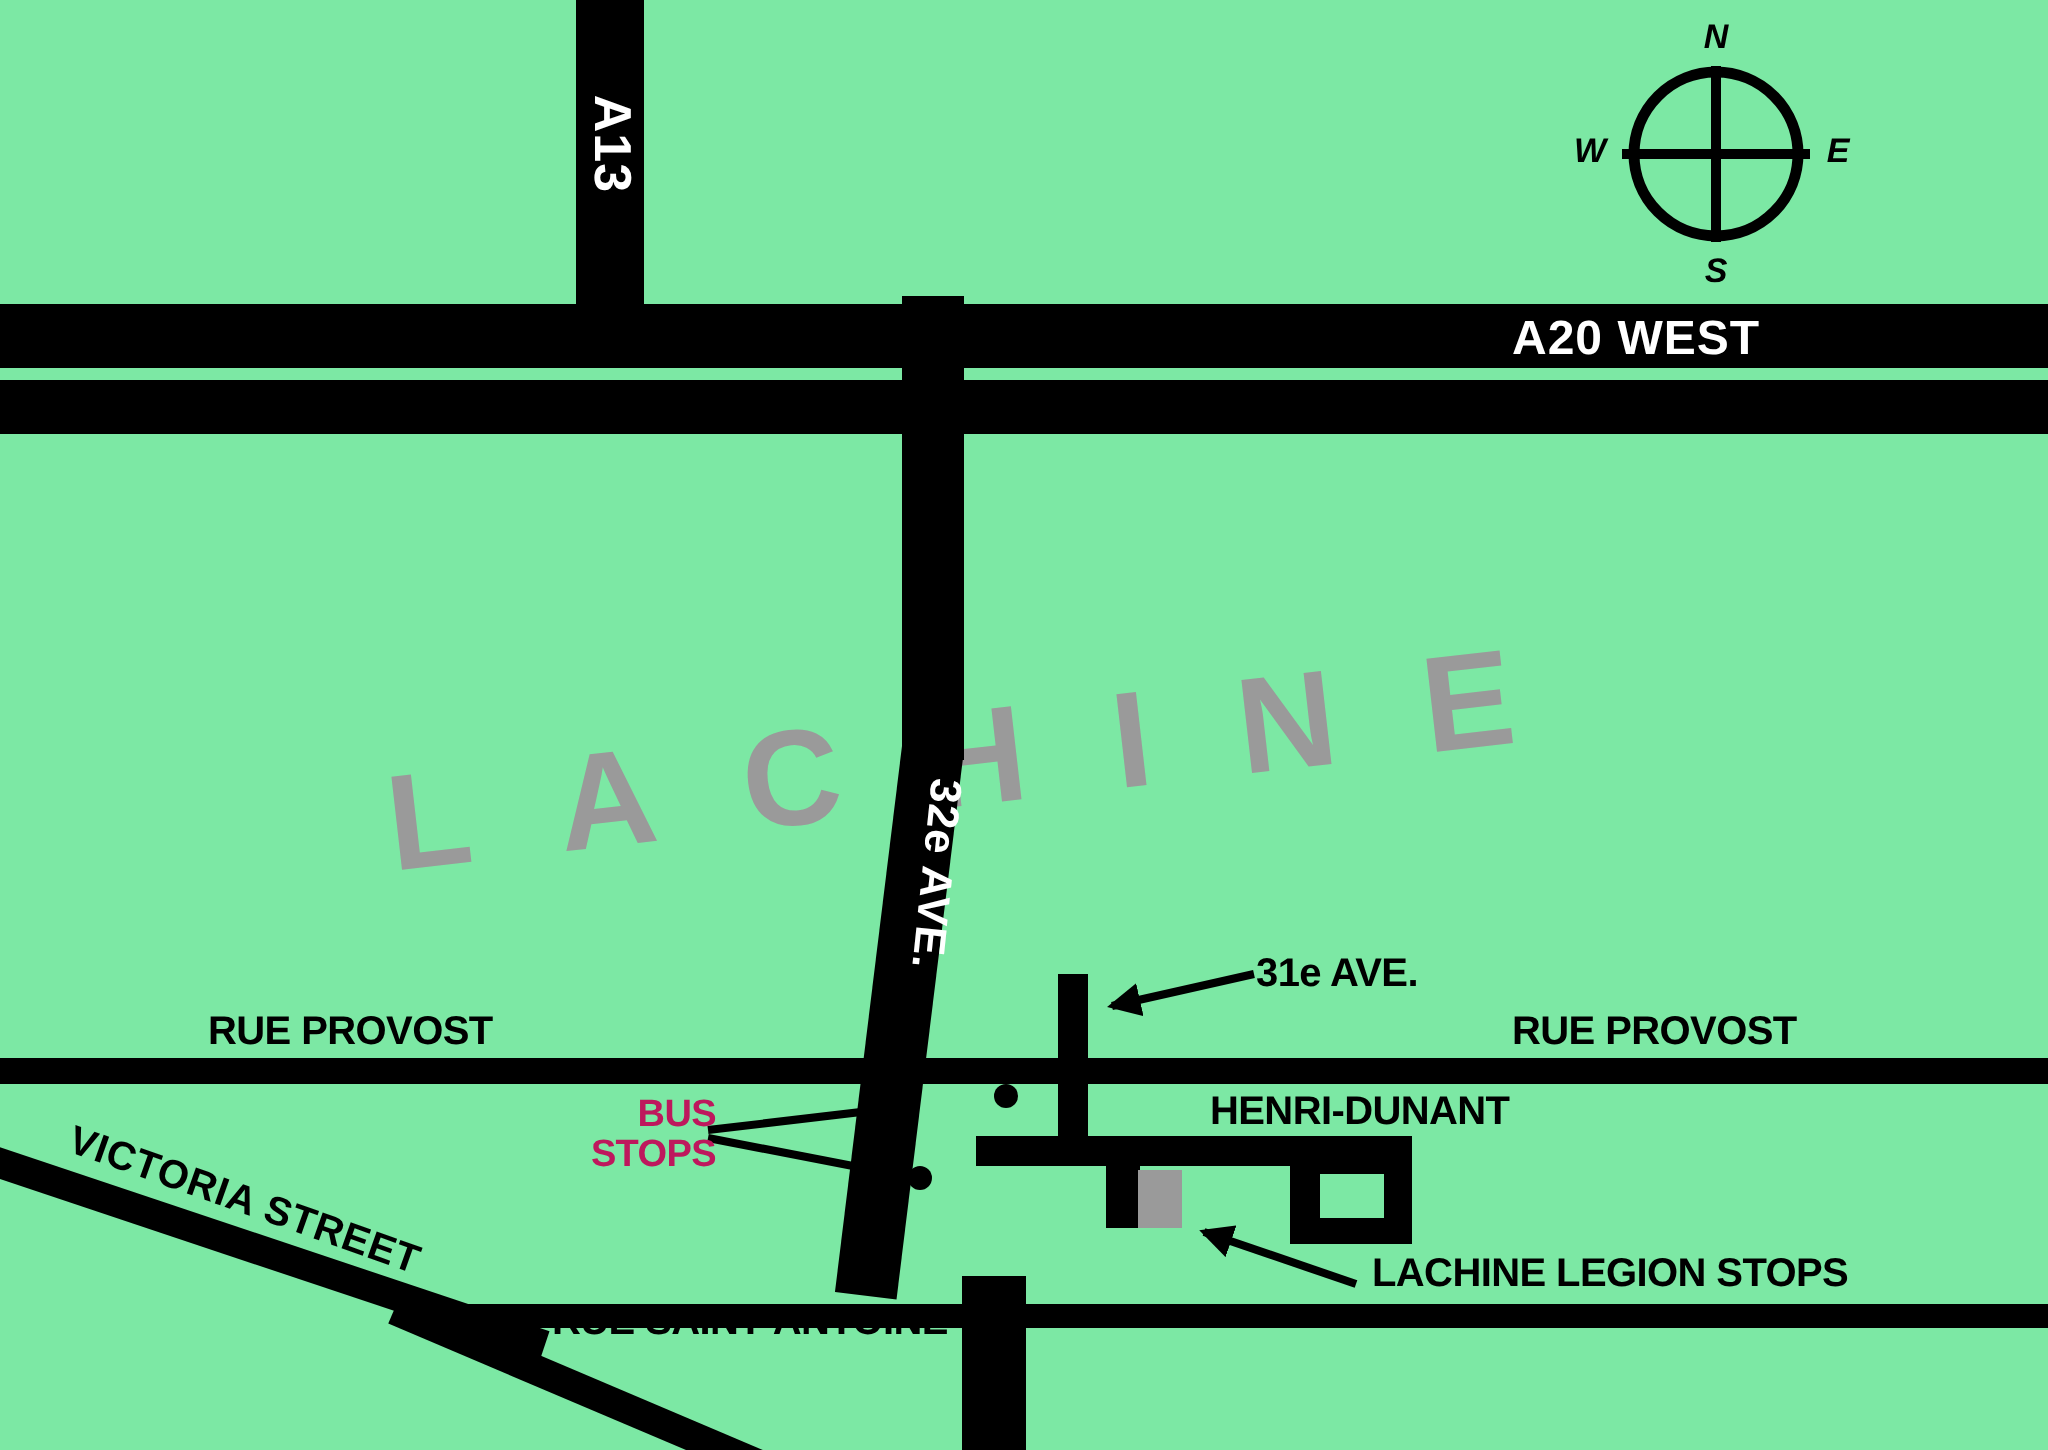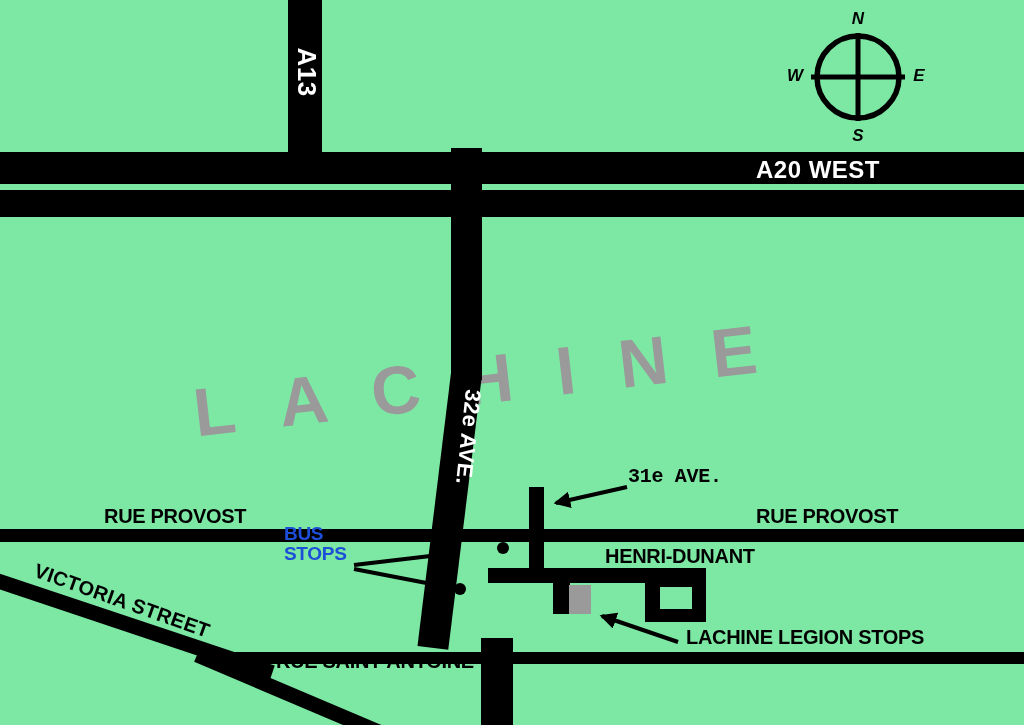--- a/index.html
+++ b/index.html
@@ -40,23 +40,23 @@
     position:absolute;
     font-size:17px;
     font-weight:bold;
     font-style:italic;
     color:#000;
     z-index:6;
     transform:translate(-50%,-50%);
   }
   #overlay{position:absolute;left:0;top:0;z-index:5;}
   .bus-stops{
-    position:absolute;left:284px;top:524px;width:74px;
-    text-align:left;font-weight:bold;font-size:19px;line-height:20px;
-    color:#1d4ed8;z-index:6;letter-spacing:-0.3px;
+    position:absolute;left:284px;top:548px;width:74px;
+    text-align:right;font-weight:bold;font-size:19px;line-height:20px;
+    color:#be185d;z-index:6;letter-spacing:-0.3px;
   }
 </style>
 </head>
 <body>
 
 <div id="stage">
 
   <div class="city-label">LACHINE</div>
 
   <div class="road" style="left:288px;top:0;width:34px;height:158px;"></div>
@@ -106,21 +106,21 @@
   <div class="compass-letter" style="left:858px;top:136px;">S</div>
   <div class="compass-letter" style="left:795px;top:76px;">W</div>
   <div class="compass-letter" style="left:919px;top:76px;">E</div>
 
   <div class="lbl lbl-white centered" style="left:306px;top:72px;font-size:26px;transform:translate(-50%,-50%) rotate(90deg);">A13</div>
   <div class="lbl lbl-white lbl-hwy" style="left:739px;top:155px;line-height:29px;margin-left:17px;">A20 WEST</div>
   <div class="lbl lbl-white centered" style="left:468px;top:437px;font-size:22px;transform:translate(-50%,-50%) rotate(96deg);">32e AVE.</div>
 
   <div class="lbl lbl-20" style="left:104px;top:506px;">RUE PROVOST</div>
   <div class="lbl lbl-20" style="left:756px;top:506px;">RUE PROVOST</div>
-  <div class="lbl lbl-20" style="left:628px;top:466px;font-family:Liberation Mono, monospace;">31e AVE.</div>
+  <div class="lbl lbl-20" style="left:628px;top:477px;">31e AVE.</div>
   <div class="lbl lbl-20" style="left:569px;top:546px;margin-left:36px;">HENRI-DUNANT</div>
   <div class="lbl lbl-20" style="left:276px;top:628px;margin-top:23px;">RUE SAINT-ANTOINE</div>
   <div class="lbl lbl-20" style="left:122px;top:601px;transform:translate(-50%,-50%) rotate(19.5deg);letter-spacing:0.4px;">VICTORIA STREET</div>
 
   <div class="bus-stops">
     <div>BUS</div>
     <div>STOPS</div>
   </div>
   <div class="lbl lbl-20" style="left:686px;top:627px;">LACHINE LEGION STOPS</div>
 

